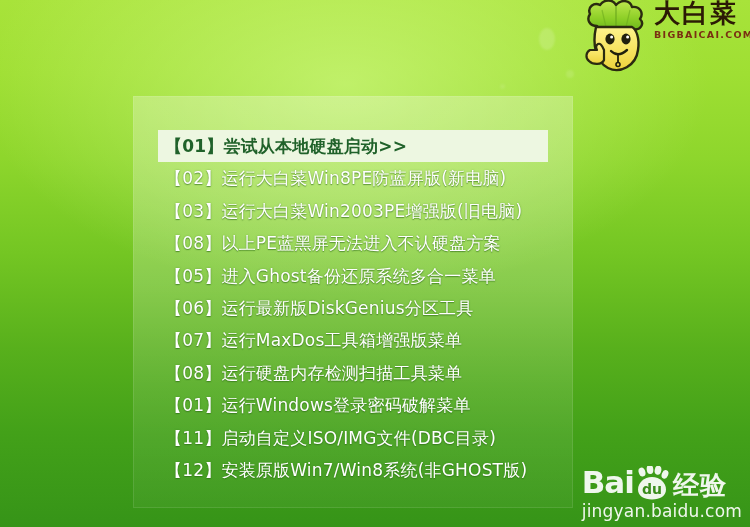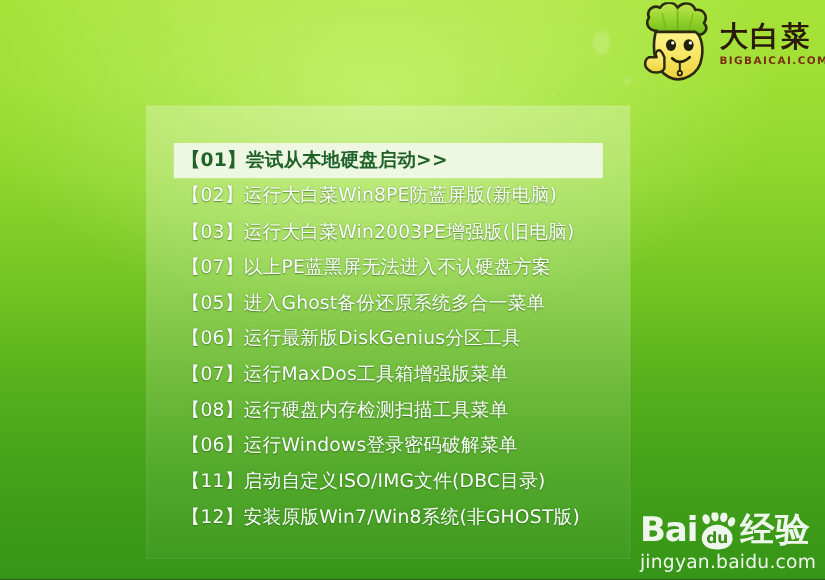--- a/index.html
+++ b/index.html
@@ -40,21 +40,20 @@
   .bubble.b3 { left: 500px; top: 84px;  width: 5px;  height: 5px; background: rgba(255,255,255,0.10); }
 
   
   #logo-block {
     position: absolute;
     left: 578px;
     top: 0;
     width: 172px;
     height: 82px;
     display: flex;
-    align-items: center;
   }
   #logo-mark {
     position: relative;
     width: 72px;
     height: 78px;
     flex: 0 0 auto;
     margin-left: 2px;
   }
   #logo-text-wrap {
     margin-left: 2px;
@@ -137,21 +136,21 @@
     font-size: 31px;
     letter-spacing: -1px;
   }
   #baidu-paw {
     position: relative;
     width: 36px;
     height: 34px;
     margin: 0 1px -2px 0;
   }
   #baidu-jy {
-    font-size: 31px;
+    font-size: 26px;
     letter-spacing: 1px;
     margin-left: 2px;
   }
   #baidu-url {
     margin-top: 3px;
     font-size: 17px;
     color: #ffffff;
     letter-spacing: 0.2px;
   }
 </style>
@@ -203,26 +202,26 @@
       <div id="logo-cn">大白菜</div>
       <div id="logo-en">BIGBAICAI.COM</div>
     </div>
   </div>
 
   <div id="menu-panel">
     <div id="menu-list">
       <div class="menu-item selected">【01】尝试从本地硬盘启动&gt;&gt;</div>
       <div class="menu-item">【02】运行大白菜Win8PE防蓝屏版(新电脑)</div>
       <div class="menu-item">【03】运行大白菜Win2003PE增强版(旧电脑)</div>
-      <div class="menu-item">【07】以上PE蓝黑屏无法进入不认硬盘方案</div>
+      <div class="menu-item">【08】以上PE蓝黑屏无法进入不认硬盘方案</div>
       <div class="menu-item">【05】进入Ghost备份还原系统多合一菜单</div>
       <div class="menu-item">【06】运行最新版DiskGenius分区工具</div>
       <div class="menu-item">【07】运行MaxDos工具箱增强版菜单</div>
       <div class="menu-item">【08】运行硬盘内存检测扫描工具菜单</div>
-      <div class="menu-item">【06】运行Windows登录密码破解菜单</div>
+      <div class="menu-item">【01】运行Windows登录密码破解菜单</div>
       <div class="menu-item">【11】启动自定义ISO/IMG文件(DBC目录)</div>
       <div class="menu-item">【12】安装原版Win7/Win8系统(非GHOST版)</div>
     </div>
   </div>
 
   <div id="baidu-watermark">
     <div id="baidu-top">
       <span id="baidu-bai">Bai</span>
       <span id="baidu-paw">
         <svg width="36" height="34" viewBox="0 0 36 34" xmlns="http://www.w3.org/2000/svg">

